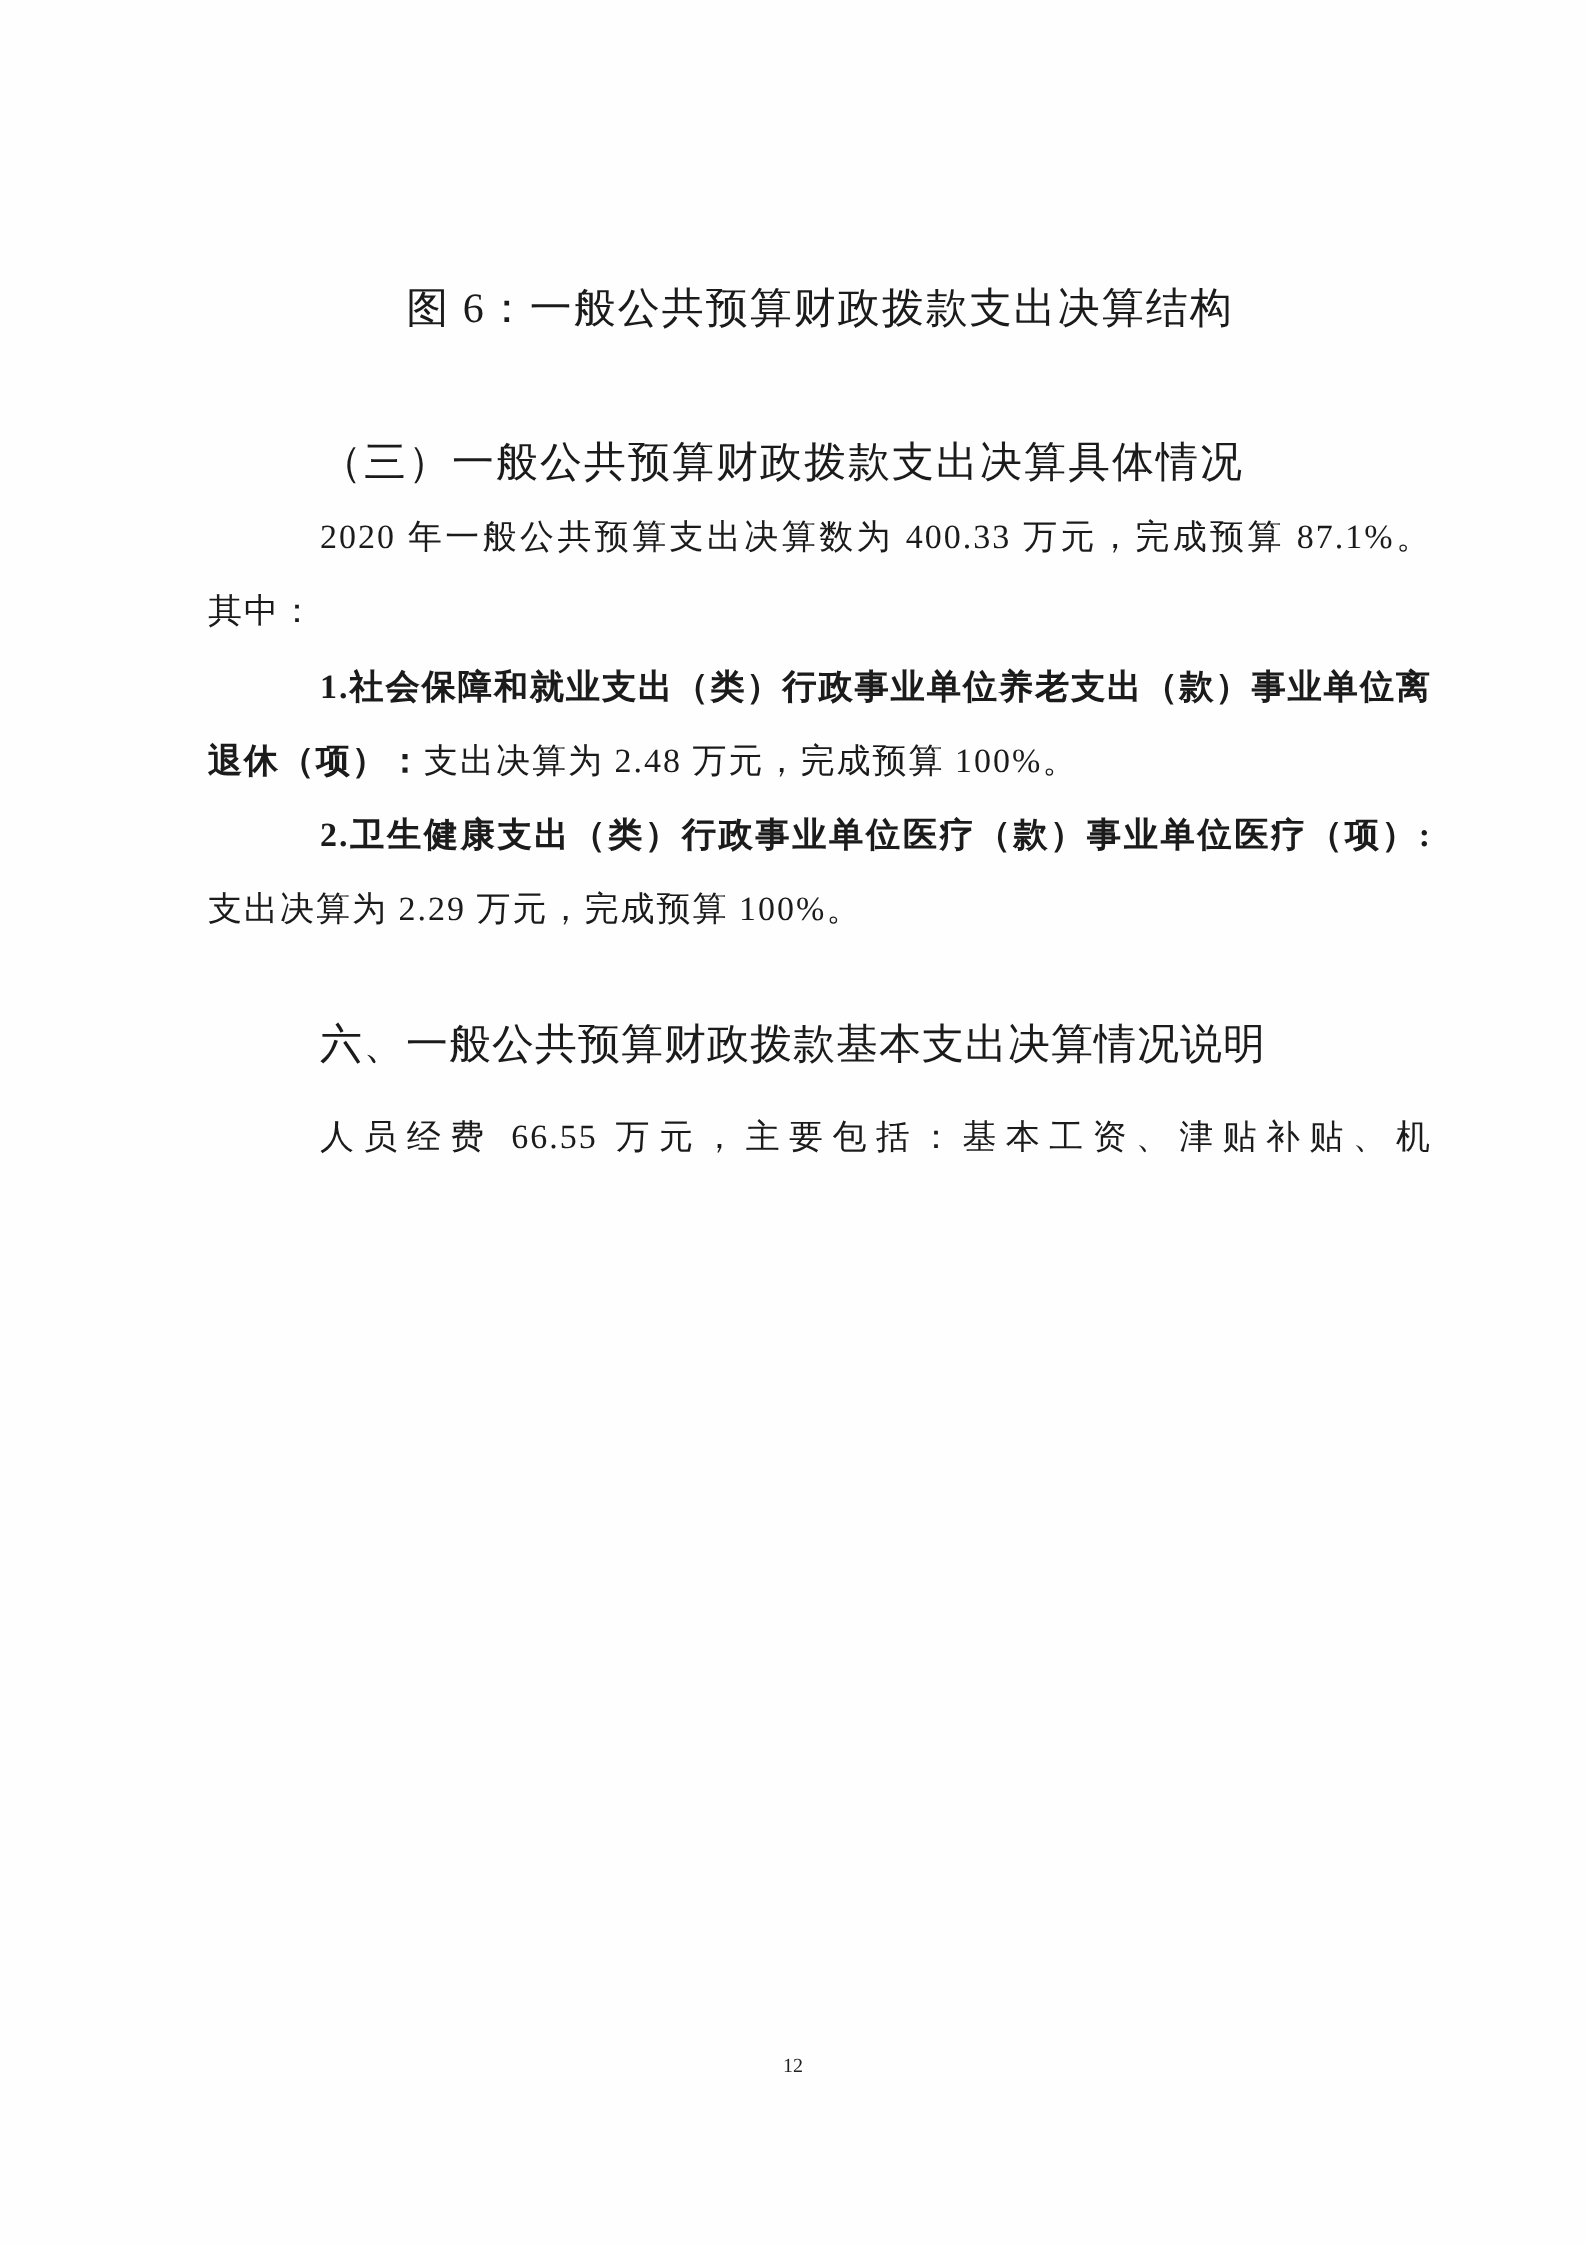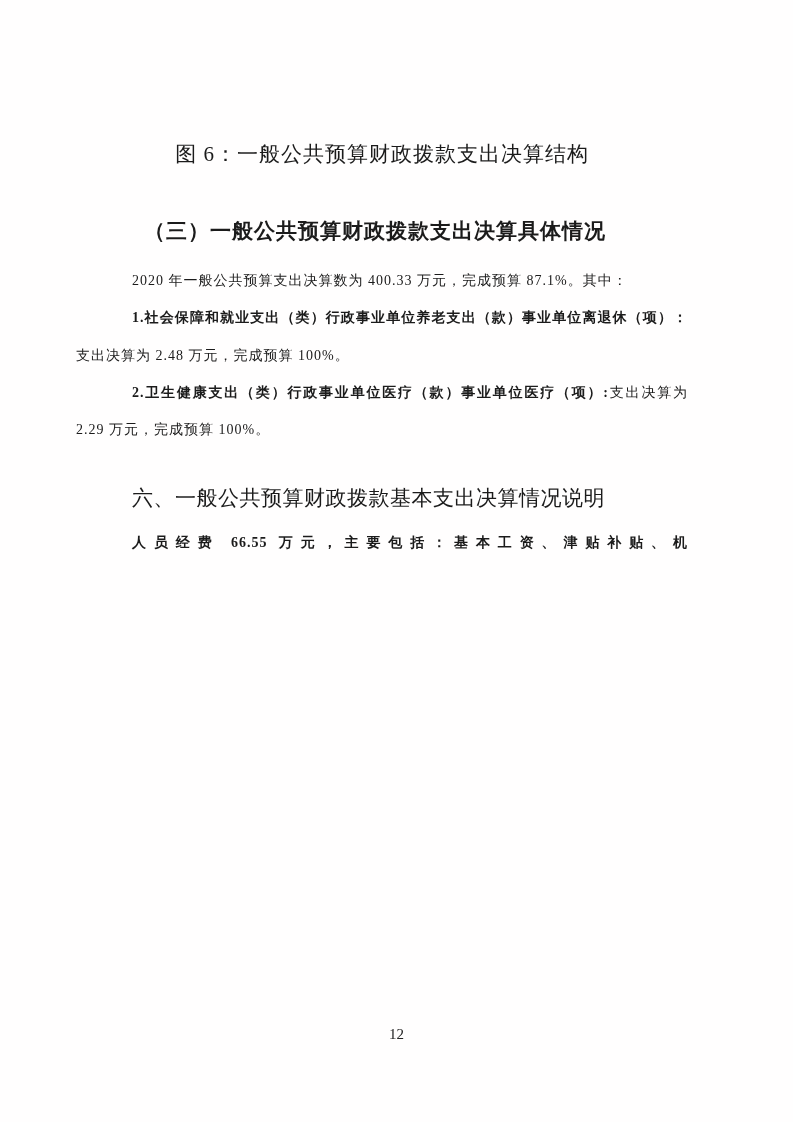--- a/index.html
+++ b/index.html
@@ -7,66 +7,66 @@
     position: relative;
     width: 793px;
     height: 1122px;
     background: #fffefe;
     overflow: hidden;
     color: #1b1b1b;
     font-family: "Liberation Serif", "DejaVu Serif", serif;
   }
   .content {
     position: absolute;
-    left: 76px;
+    left: 104px;
     top: 139px;
     width: 612px;
   }
   .fig-caption {
     margin: 0 0 44px 0;
     font-size: 21px;
     line-height: 30px;
     letter-spacing: 1px;
     text-align: center;
     font-weight: 400;
   }
   p.body {
     margin: 0;
-    font-size: 14px;
+    font-size: 17px;
     line-height: 37.2px;
     letter-spacing: 1px;
     text-align: justify;
     text-indent: 56px;
   }
   p.body .b { font-weight: 700; }
   p.heading3 {
-    margin: 12px;
+    margin: 0;
     font-size: 21px;
     line-height: 37.2px;
     letter-spacing: 1px;
     text-indent: 56px;
-    font-weight: 700;
+    font-weight: 400;
   }
   p.heading6 {
     margin: 31px 0 8px 0;
     font-size: 21px;
     line-height: 37.2px;
     letter-spacing: 0.5px;
     text-indent: 56px;
     font-weight: 400;
     font-family: "Liberation Sans", "DejaVu Sans", sans-serif;
   }
-  p.fill-last { text-align-last: justify; font-weight: bold; }
+  p.fill-last { text-align-last: justify; }
   .pagenum {
     position: absolute;
     left: 0;
     right: 0;
     top: 1024px;
     text-align: center;
-    font-size: 15px;
+    font-size: 10px;
     line-height: 20px;
     color: #222;
     font-family: "Liberation Serif", "DejaVu Serif", serif;
   }
 </style>
 </head>
 <body>
 
 <div class="page">
   <div class="content">

